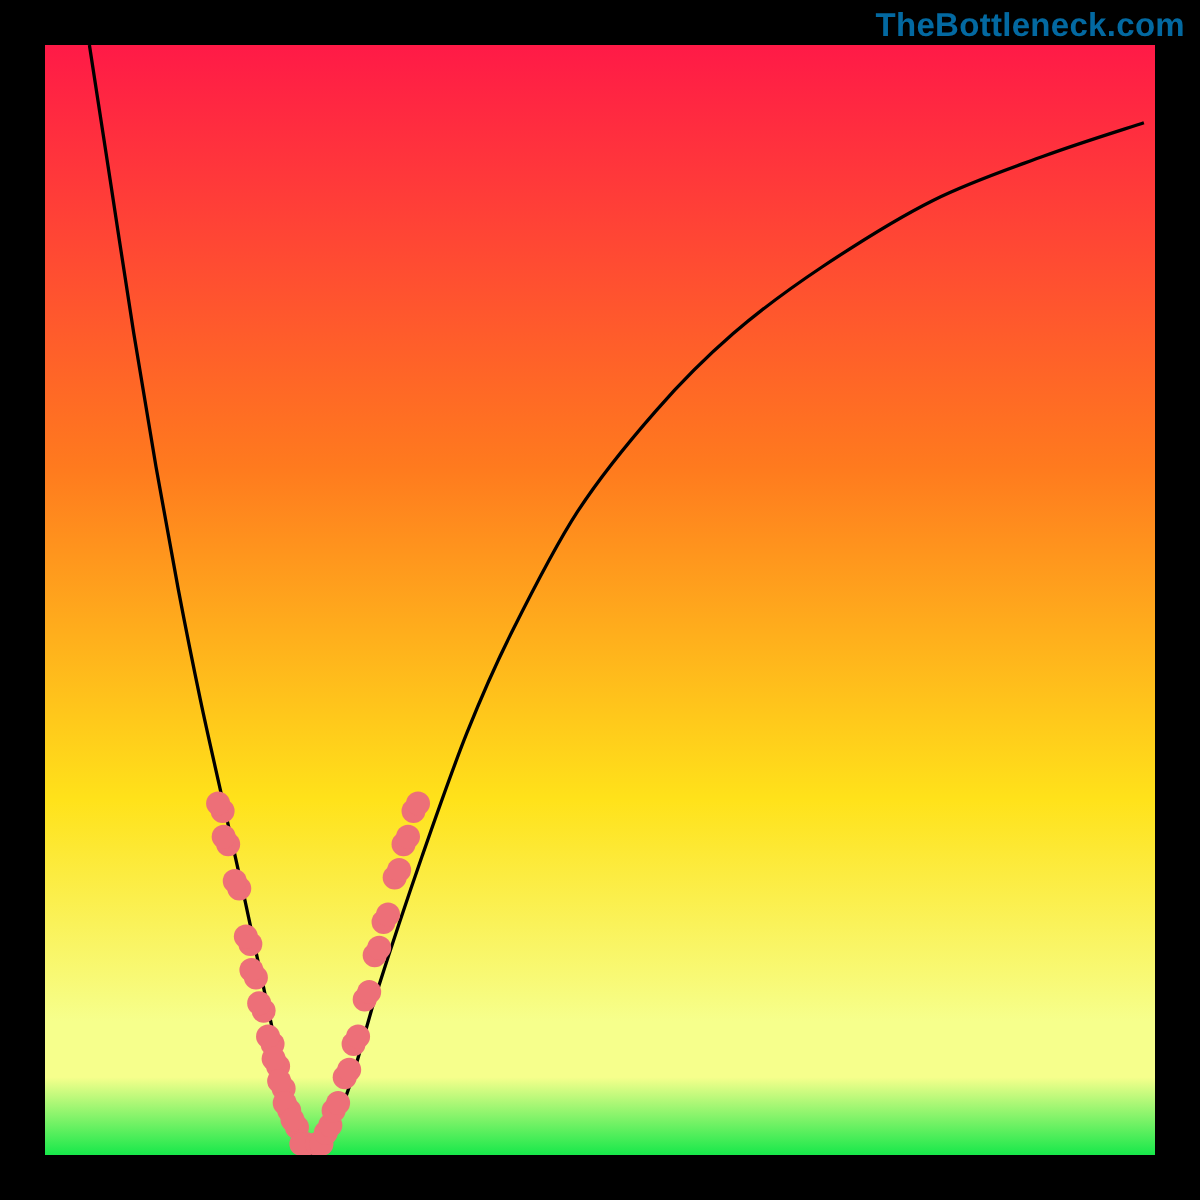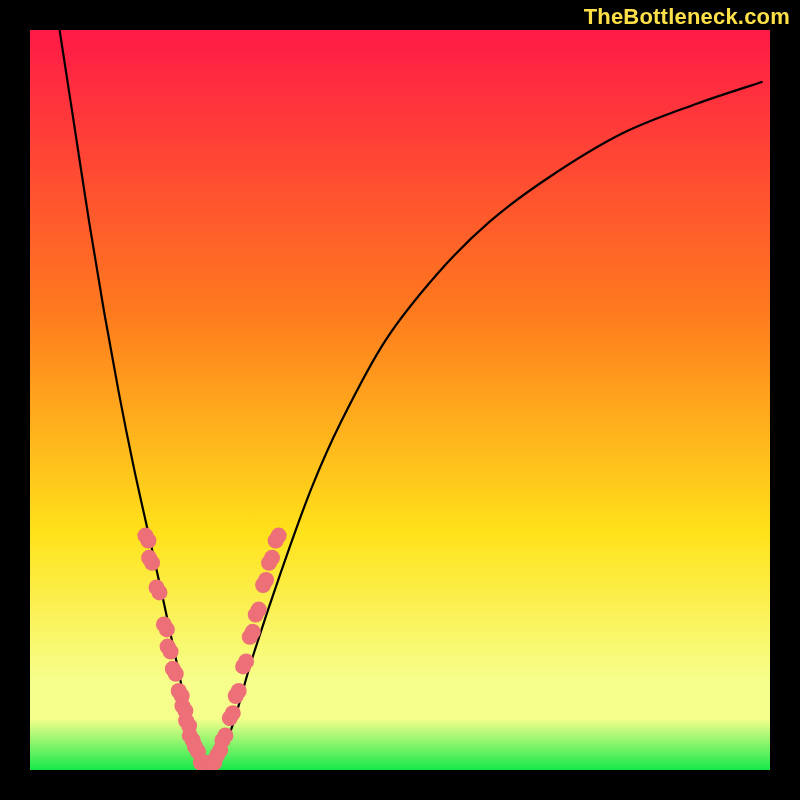--- a/index.html
+++ b/index.html
@@ -24,21 +24,21 @@
     left: 30px;
     top: 30px;
     width: 740px;
     height: 740px;
     
   }
   .watermark {
     position: absolute;
     top: 4px;
     right: 10px;
-    color: #fde047;
+    color: #0369a1;
     font-size: 22px;
     font-weight: 600;
     letter-spacing: 0.2px;
     user-select: none;
   }
   svg.curve {
     position: absolute;
     left: 0;
     top: 0;
     width: 740px;

